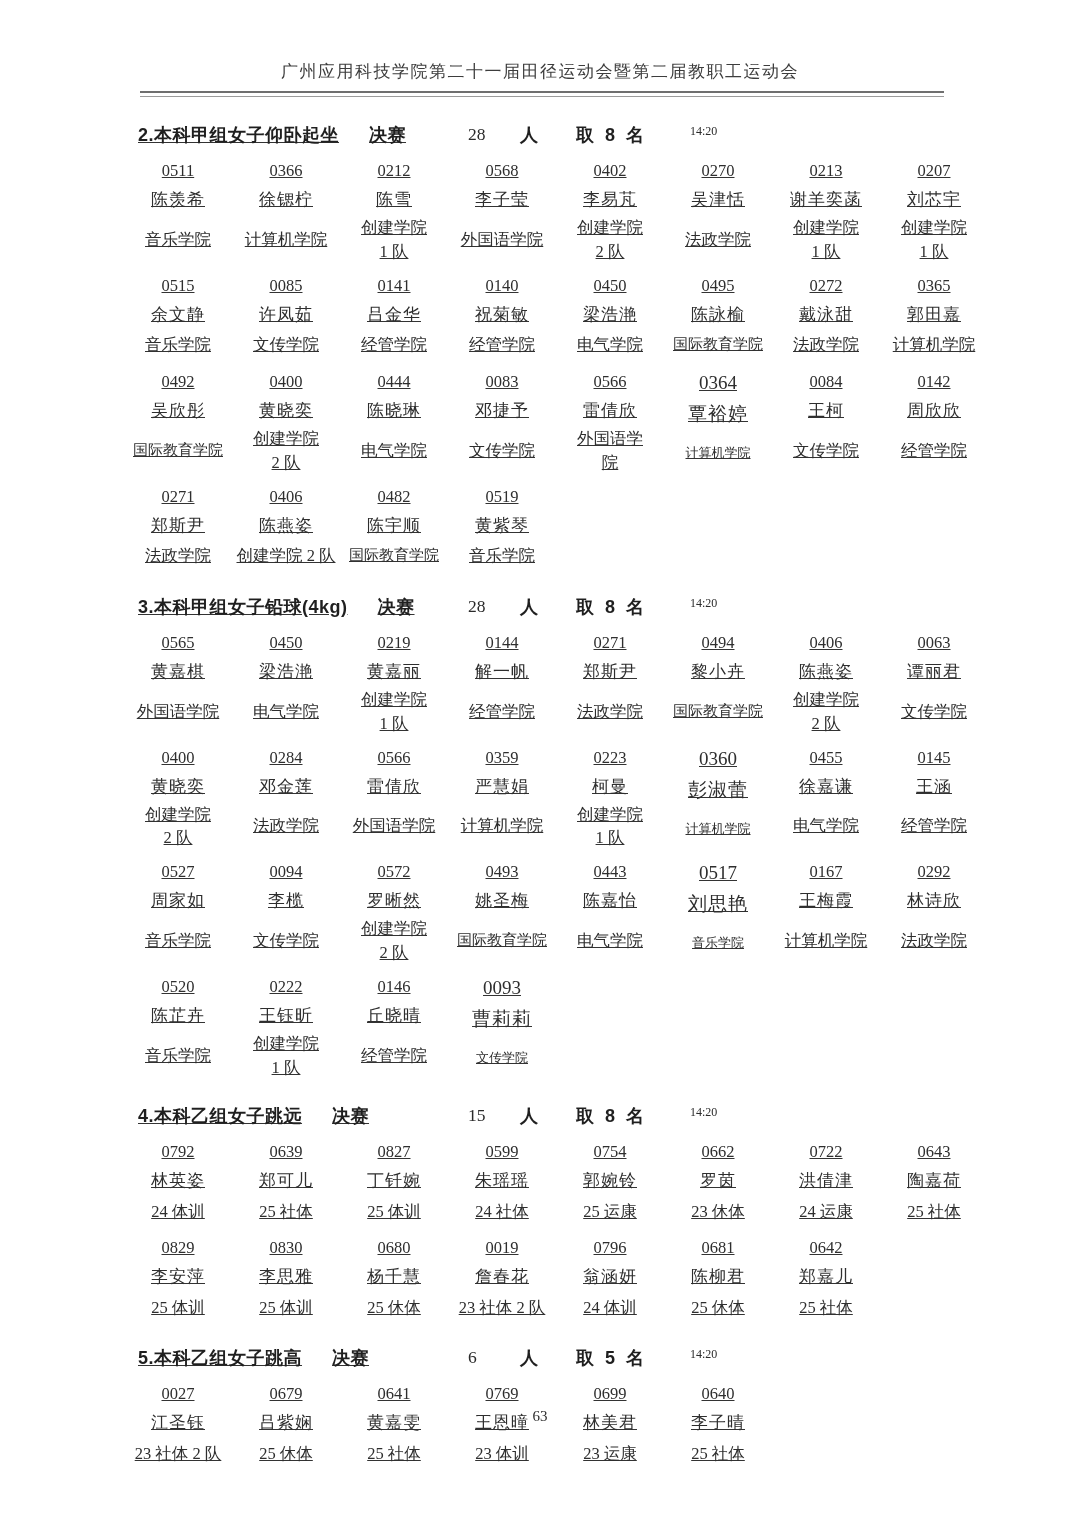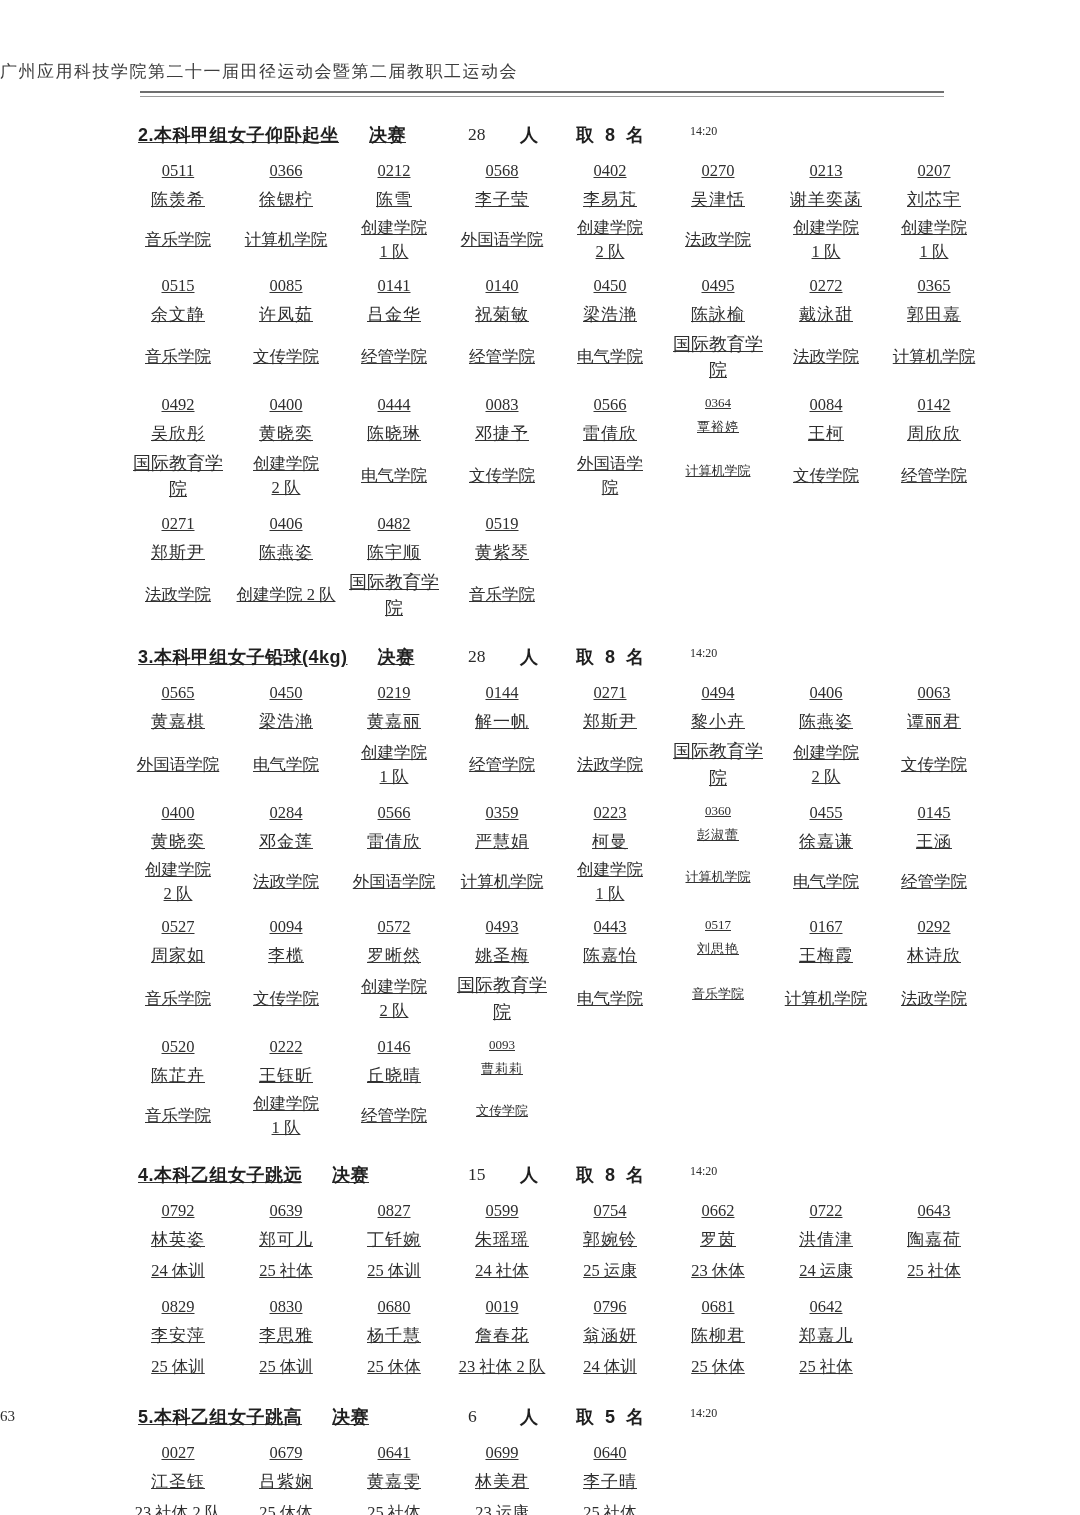--- a/index.html
+++ b/index.html
@@ -5,21 +5,21 @@
   html,body { margin:0; padding:0; background:#ffffff; }
   body {
     width:1080px; height:1515px; overflow:hidden;
     font-family:"Liberation Serif","DejaVu Serif",serif;
     color:#333;
   }
   .page { position:relative; width:1080px; height:1515px; background:#fff; }
 
   .doc-header { padding-top:60px; }
   .doc-title {
-    text-align:left; font-size:17px; letter-spacing:1.5px; color:#3d3d3d;
+    text-align:center; font-size:17px; letter-spacing:1.5px; color:#3d3d3d;
   }
   .rule {
     margin:8px 136px 0 140px; height:3px;
     border-top:2px solid #6f6f6f; border-bottom:1px solid #9b9b9b;
   }
 
   .content { margin:26px 92px 0 124px;text-decoration:underline; }
 
   .sec-header { position:relative; margin:24px 0 12px 14px; font-size:18px; height:26px; }
   .sec-title, .sec-round, .sec-unit, .sec-take {
@@ -37,27 +37,27 @@
     margin-bottom:12px;
   }
   .cell {
     display:flex; flex-direction:column; align-items:center;
     text-align:center; min-height:84px; padding:0 2px;
   }
   .num  { font-size:16.5px; color:#2e2e2e; margin-bottom:7px; }
   .name { font-size:17px; color:#2e2e2e; margin-bottom:2px; letter-spacing:1px; }
   .college-wrap { flex:1; display:flex; align-items:center; justify-content:center; padding-top:3px; }
   .college { font-size:16.5px; color:#2e2e2e; white-space:pre-line; line-height:1.45; }
-  .cell.small .num, .cell.small .name { font-size:13px; }
+  .cell.small .num, .cell.small .name { font-size:19px; }
   .cell.small .college { font-size:13px; }
-  .cell.cs .college { font-size:18px; }
+  .cell.cs .college { font-size:15px; }
 
   .page-num {
     position:absolute; left:0; right:0; top:1408px;
-    text-align:left; font-size:15px; color:#2e2e2e;
+    text-align:center; font-size:15px; color:#2e2e2e;
   }
 </style>
 </head>
 <body>
 
 <div class="page">
 
   <div class="doc-header">
     <div class="doc-title">广州应用科技学院第二十一届田径运动会暨第二届教职工运动会</div>
     <div class="rule"></div>
@@ -620,20 +620,27 @@
             </div>
           </div>
           <div class="cell">
             <div class="num">0641</div>
             <div class="name">黄嘉雯</div>
             <div class="college-wrap">
               <div class="college">25 社体</div>
             </div>
           </div>
           <div class="cell">
+            <div class="num">0769</div>
+            <div class="name">王恩曈</div>
+            <div class="college-wrap">
+              <div class="college">23 体训</div>
+            </div>
+          </div>
+          <div class="cell">
             <div class="num">0699</div>
             <div class="name">林美君</div>
             <div class="college-wrap">
               <div class="college">23 运康</div>
             </div>
           </div>
           <div class="cell">
             <div class="num">0640</div>
             <div class="name">李子晴</div>
             <div class="college-wrap">

